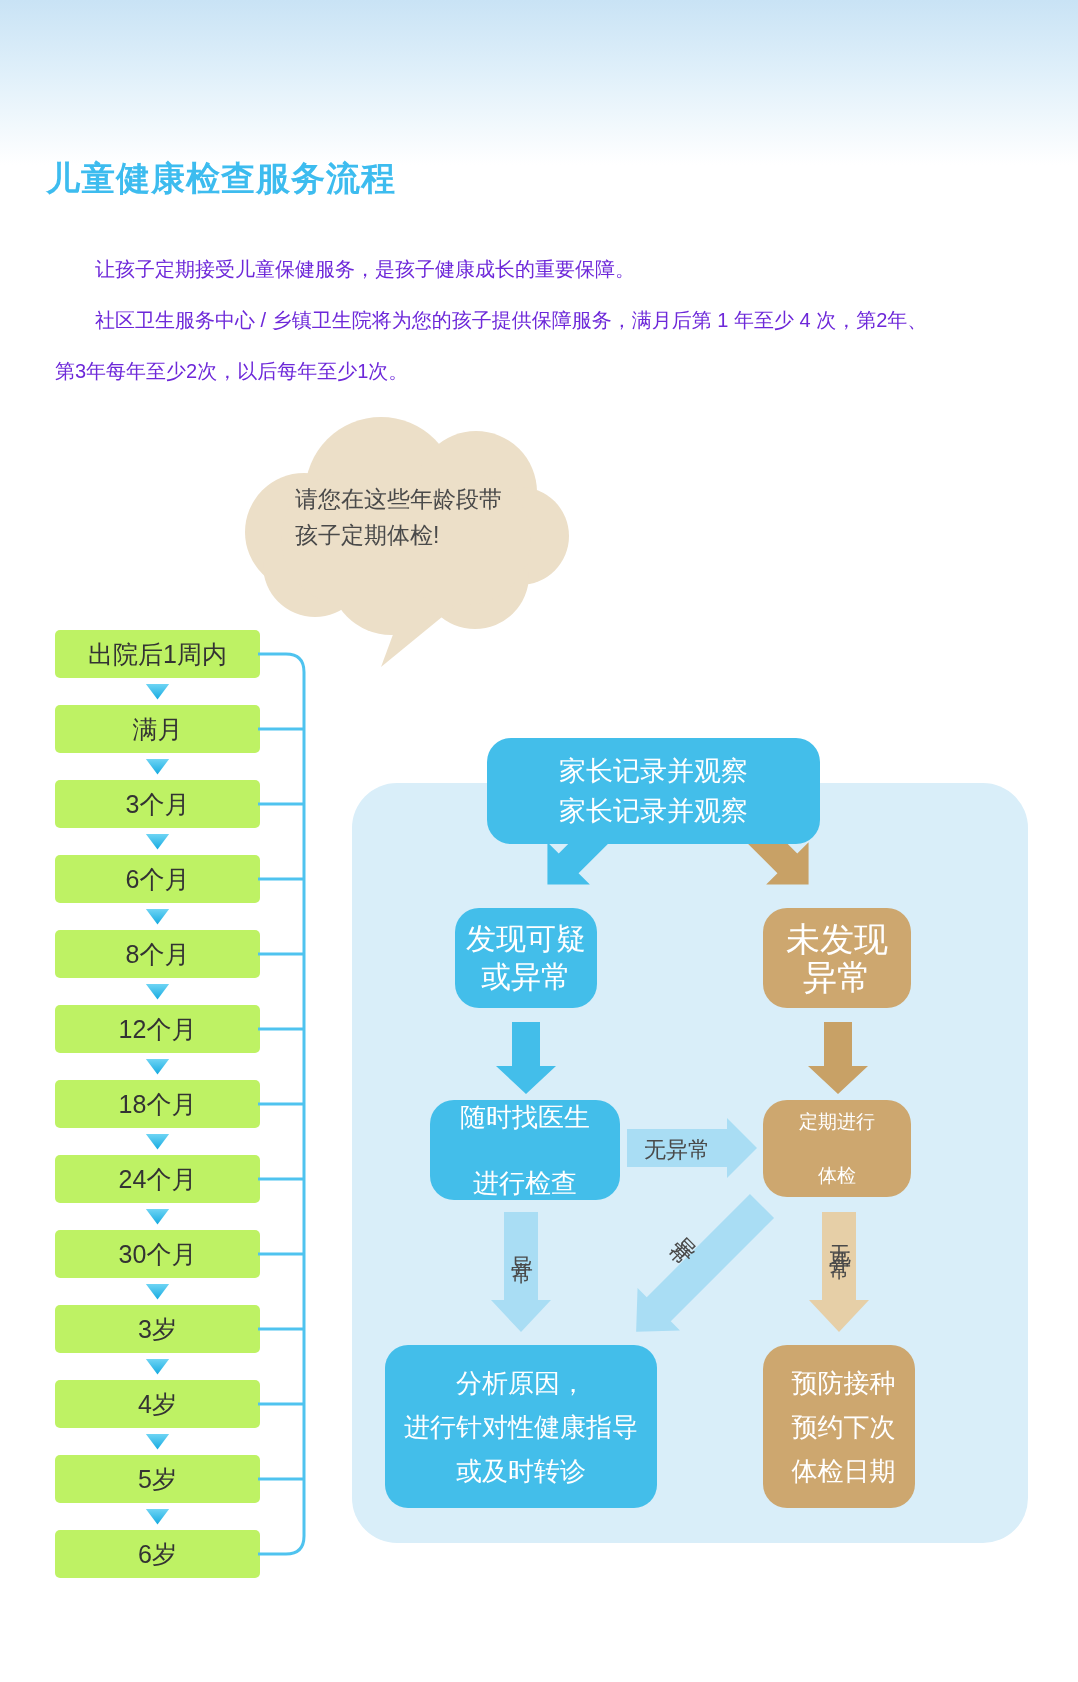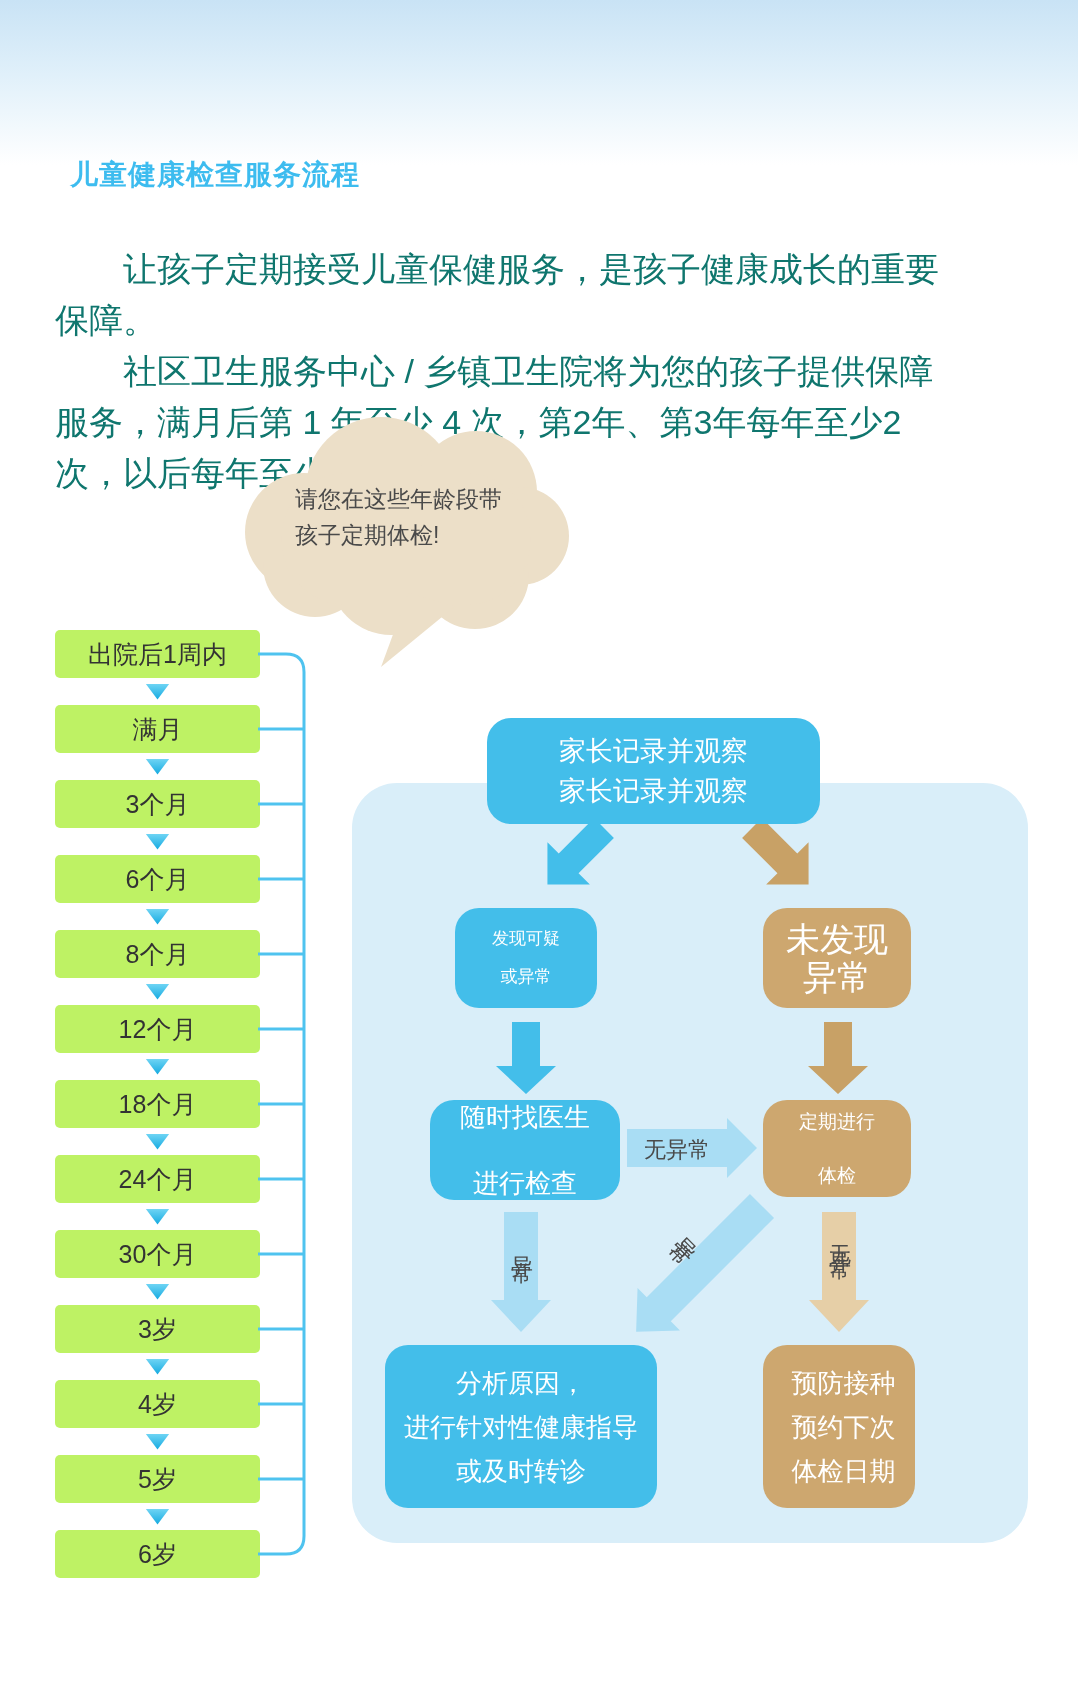--- a/index.html
+++ b/index.html
@@ -6,26 +6,26 @@
   html,body { background:#ffffff; }
   .page {
     position:relative; width:1078px; height:1682px; background:#ffffff;
     font-family:"Liberation Sans", sans-serif; overflow:hidden;
   }
   .header-grad {
     position:absolute; left:0; top:0; width:1078px; height:165px;
     background:linear-gradient(180deg,#c9e3f5 0%, #e0f0fa 45%, #ffffff 100%);
   }
   .title {
-    position:absolute; left:70px; top:156px;
-    font-size:28px; font-weight:bold; color:#3DBCEF; letter-spacing:1px;
+    position:absolute; left:46px; top:156px;
+    font-size:34px; font-weight:bold; color:#3DBCEF; letter-spacing:1px;
   }
   .intro {
     position:absolute; left:55px; top:244px; width:890px;
-    font-size:34px; color:#0f766e; line-height:51px;
+    font-size:20px; color:#6d28d9; line-height:51px;
   }
   .intro p { margin:0; text-indent:2em; }
 
   
   .cloud { position:absolute; left:233px; top:415px; width:345px; height:240px; }
   .blob { position:absolute; background:#ECDFC8; border-radius:50%; }
   .blob.base { border-radius:66px; }
   .cloud-tail {
     position:absolute; left:148px; top:178px; width:78px; height:74px;
     background:#ECDFC8; clip-path:polygon(35% 0, 95% 18%, 0 100%);
@@ -162,26 +162,26 @@
     <path d="M-14 0 L14 0 L14 50 L30 50 L0 80 L-30 50 L-14 50 Z" transform="translate(604,828) rotate(45)" fill="#43BEEA"></path>
     <path d="M-14 0 L14 0 L14 50 L30 50 L0 80 L-30 50 L-14 50 Z" transform="translate(752,828) rotate(-45)" fill="#C8A166"></path>
     <path d="M-14 0 L14 0 L14 44 L30 44 L0 72 L-30 44 L-14 44 Z" transform="translate(526,1022)" fill="#43BEEA"></path>
     <path d="M-14 0 L14 0 L14 44 L30 44 L0 72 L-30 44 L-14 44 Z" transform="translate(838,1022)" fill="#C8A166"></path>
     <path d="M-19 0 L19 0 L19 100 L30 100 L0 130 L-30 100 L-19 100 Z" transform="translate(627,1148) rotate(-90)" fill="#A9DDF4"></path>
     <path d="M-17 0 L17 0 L17 88 L30 88 L0 120 L-30 88 L-17 88 Z" transform="translate(521,1212)" fill="#A9DDF4"></path>
     <path d="M-17 0 L17 0 L17 146 L30 146 L0 178 L-30 146 L-17 146 Z" transform="translate(762,1206) rotate(45)" fill="#A9DDF4"></path>
     <path d="M-17 0 L17 0 L17 88 L30 88 L0 120 L-30 88 L-17 88 Z" transform="translate(839,1212)" fill="#E6CFA7"></path>
   </svg>
 
-  <div class="node blue" style="left:487px;top:718px;width:333px;height:106px;font-size:27px;line-height:40px;">
+  <div class="node blue" style="left:487px;top:738px;width:333px;height:106px;font-size:27px;line-height:40px;">
     <span>家长记录并观察</span>
     <span>家长记录并观察</span>
   </div>
 
-  <div class="node blue" style="left:455px;top:908px;width:142px;height:100px;font-size:17px;line-height:38px;">
+  <div class="node blue" style="left:455px;top:908px;width:142px;height:100px;font-size:30px;line-height:38px;">
     <span>发现可疑</span>
     <span>或异常</span>
   </div>
 
   <div class="node tan" style="left:763px;top:908px;width:148px;height:100px;font-size:34px;line-height:38px;align-items:center;">
     <span>未发现</span>
     <span>异常</span>
   </div>
 
   <div class="node blue" style="left:430px;top:1100px;width:190px;height:100px;font-size:26px;line-height:38px;gap:28px;">

